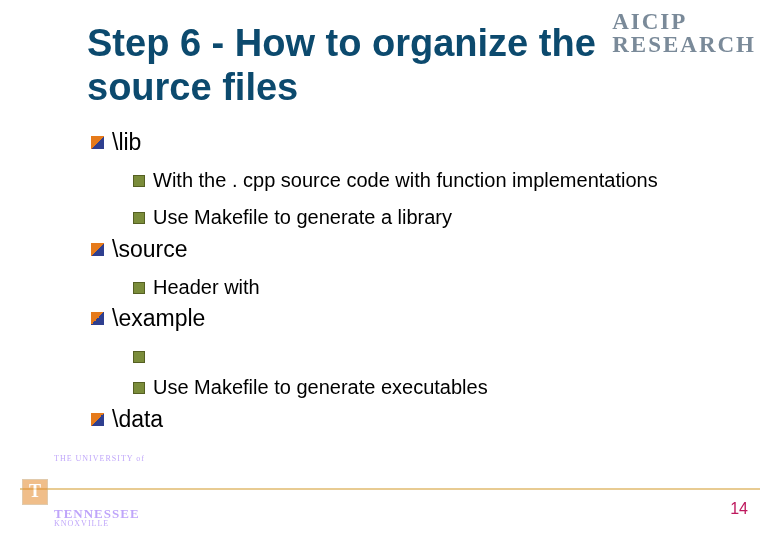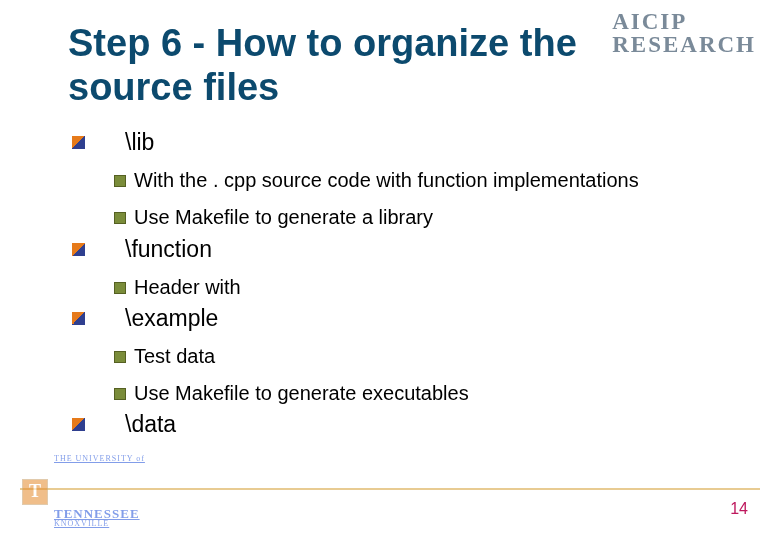--- a/index.html
+++ b/index.html
@@ -8,21 +8,21 @@
     height: 540px;
     background: #fff;
     font-family: Arial, Helvetica, sans-serif;
     position: relative;
     overflow: hidden;
   }
   .slide {
     width: 780px;
     height: 540px;
     position: relative;
-    padding: 22px 60px 0 68px;
+    padding: 22px 60px 0 87px;
   }
   .logo-top {
     position: absolute;
     top: 10px;
     right: 24px;
     font-family: Georgia, 'Times New Roman', serif;
     font-weight: bold;
     color: #7a8a99;
     text-align: left;
     letter-spacing: 2px;
@@ -40,21 +40,20 @@
   }
   .content {
     margin-left: 4px;
   }
   .lvl1 {
     font-size: 23px;
     color: #000;
     display: flex;
     align-items: flex-start;
     margin-top: 6px;
-    gap: 32px;
   }
   .lvl1 .bullet {
     flex: 0 0 auto;
     width: 13px;
     height: 13px;
     margin-top: 7px;
     margin-right: 8px;
     background: linear-gradient(135deg, #e67a1a 0 50%, #2f3f8f 50% 100%);
   }
   .lvl2 {
@@ -108,23 +107,22 @@
     font-family: Georgia, serif;
     font-weight: bold;
     font-size: 18px;
     display: flex;
     align-items: center;
     justify-content: center;
     border: 1px solid #caa06a;
   }
   .ut-logo .txt {
     font-family: Georgia, serif;
-    color: #1d4ed8;
+    color: #8b5cf6;
     line-height: 1;
-    text-decoration: underline;
   }
   .ut-logo .txt .l1 { font-size: 8px; letter-spacing: 1px; }
   .ut-logo .txt .l2 { font-size: 13px; letter-spacing: 1px; font-weight: bold; margin-top: 44px; }
   .ut-logo .txt .l3 { font-size: 8px; letter-spacing: 1px; }
 </style>
 </head>
 <body>
 
 <div class="slide">
 
@@ -145,34 +143,33 @@
       <span class="bullet"></span>
       <span>With the . cpp source code with function implementations</span>
     </div>
     <div class="lvl2">
       <span class="bullet"></span>
       <span>Use Makefile to generate a library</span>
     </div>
 
     <div class="lvl1">
       <span class="bullet"></span>
-      <span>\function</span>
+      <span>\source</span>
     </div>
     <div class="lvl2">
       <span class="bullet"></span>
       <span>Header with</span>
     </div>
 
     <div class="lvl1">
       <span class="bullet"></span>
       <span>\example</span>
     </div>
     <div class="lvl2">
       <span class="bullet"></span>
-      <span>Test data</span>
     </div>
     <div class="lvl2">
       <span class="bullet"></span>
       <span>Use Makefile to generate executables</span>
     </div>
 
     <div class="lvl1">
       <span class="bullet"></span>
       <span>\data</span>
     </div>

